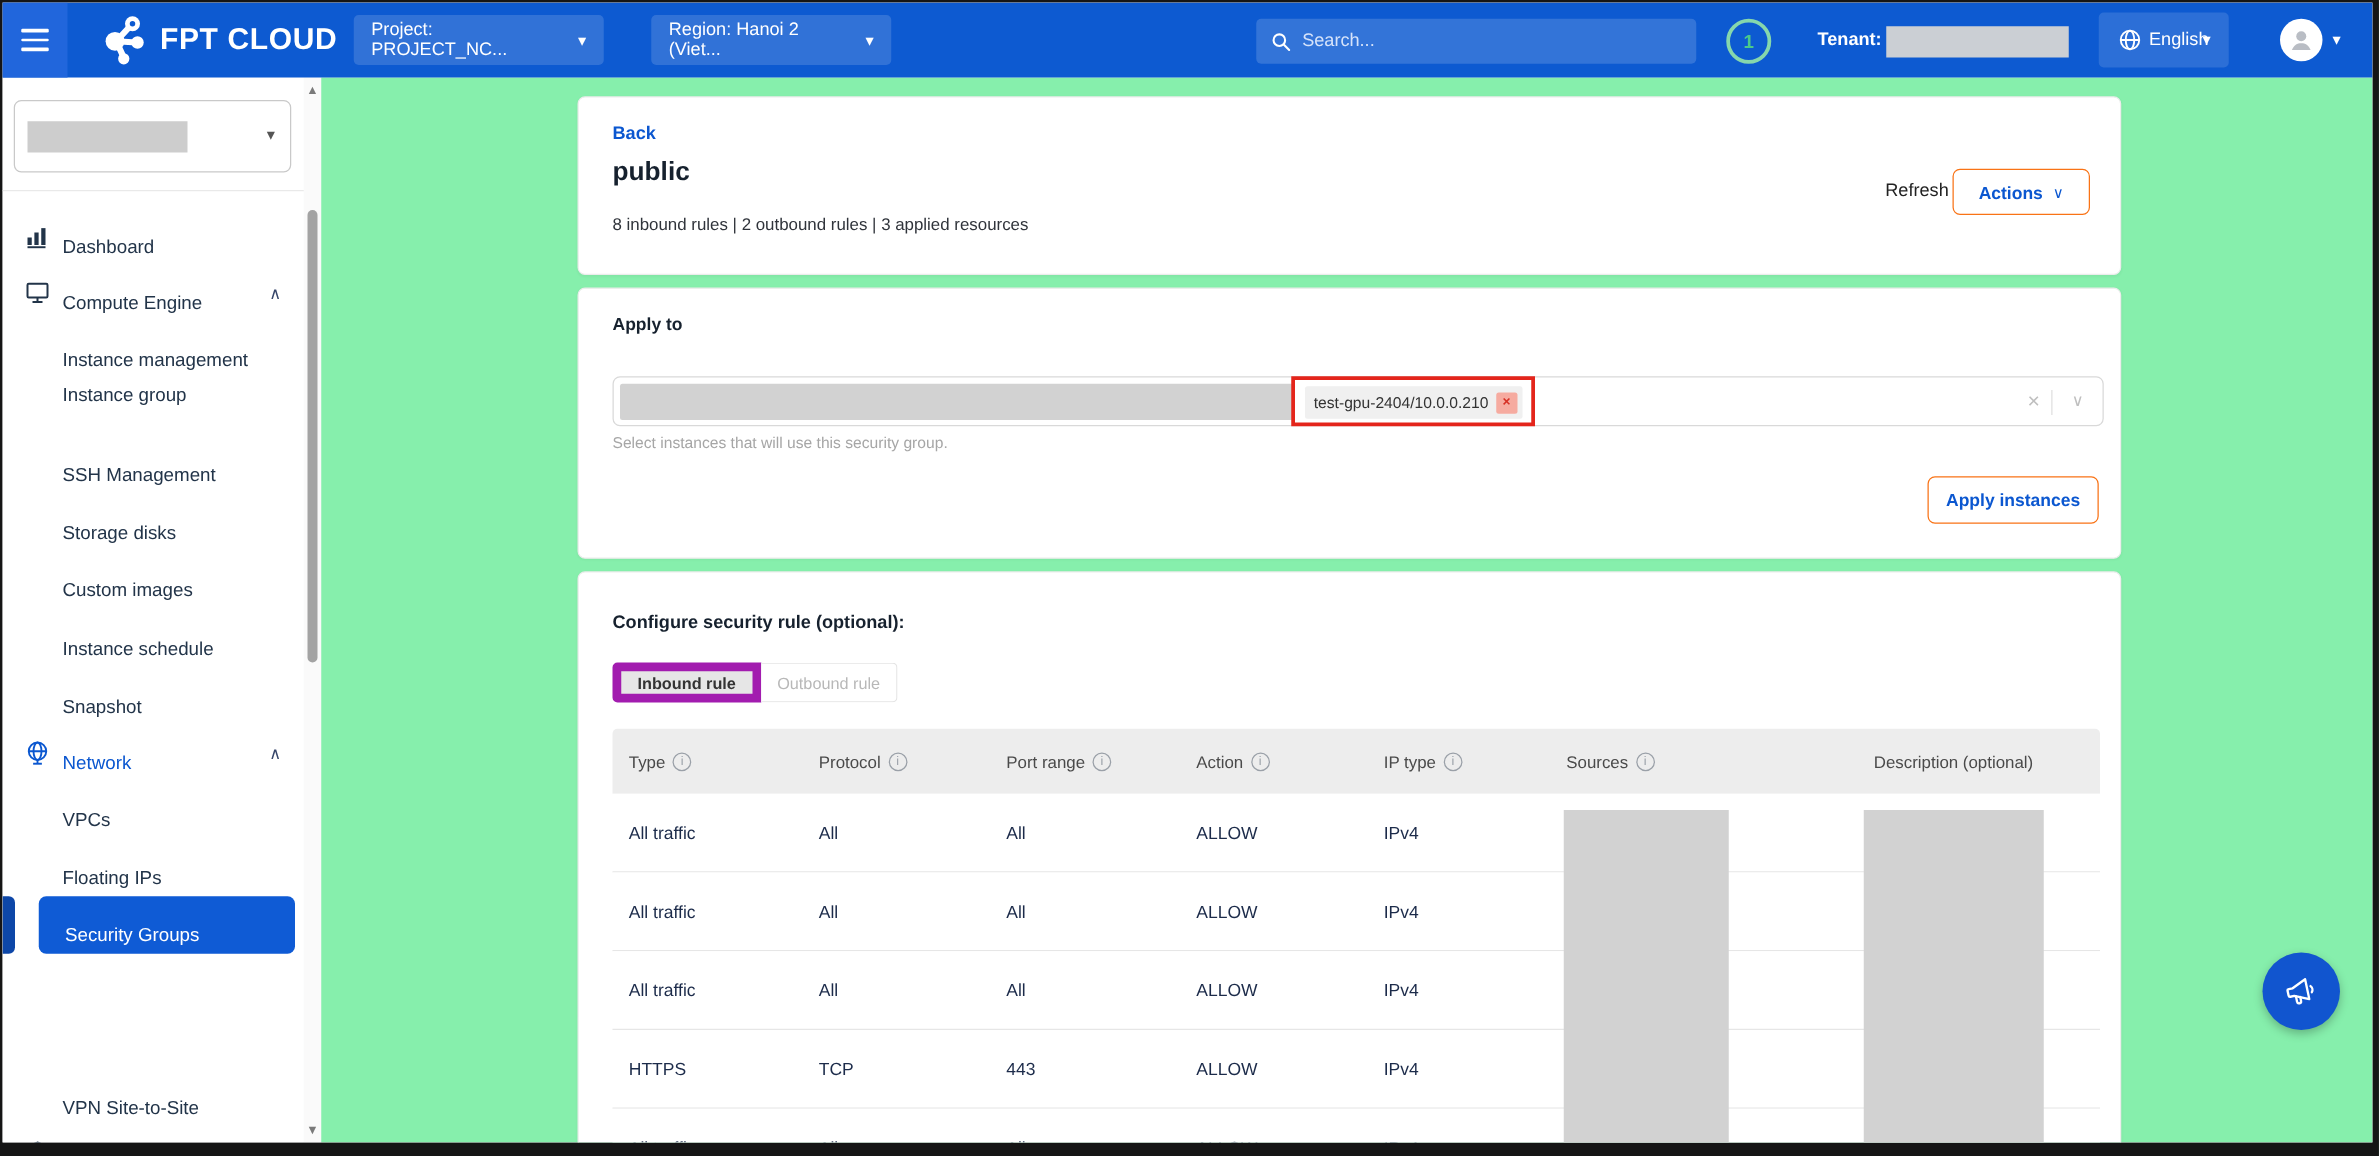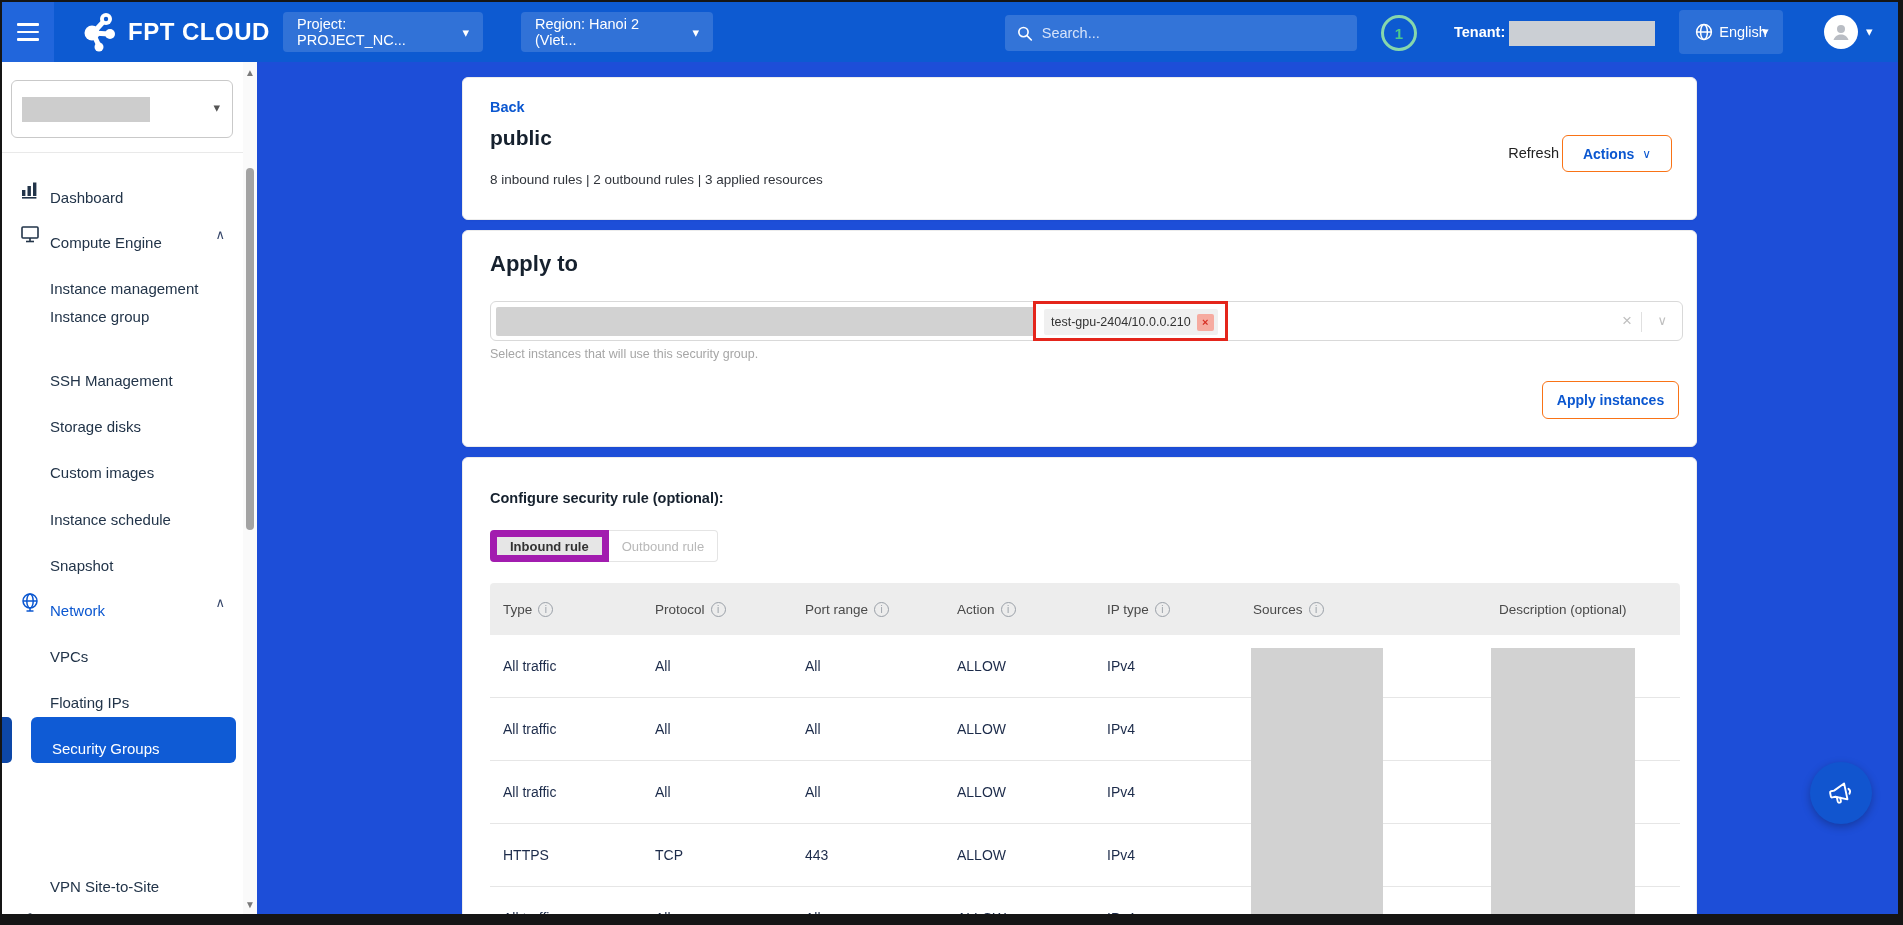--- a/index.html
+++ b/index.html
@@ -52,38 +52,38 @@
   .active-notch { position:absolute; left:0; width:10px; height:46px; background:#0d47a8; border-radius:0 5px 5px 0; }
   .side-item.selected { left:29px; width:205px; background:#0f5bd5; border-radius:6px; color:#fff; }
   .side-item.selected .s-label { left:21px; }
 
   
   .side-scroll { position:absolute; left:241px; top:60px; width:14px; height:852px; background:#fafafa; }
   .scroll-arrow { position:absolute; left:2px; width:10px; height:10px; color:#7a7a7a; font-size:10px; line-height:10px; text-align:center; cursor:pointer;}
   .scroll-thumb { position:absolute; left:3px; top:106px; width:8px; height:362px; background:#a3a3a3; border-radius:4px; cursor:pointer; }
 
   
-  .main { position:absolute; left:255px; top:60px; width:1641px; height:852px; background:#1d4ed8; overflow:hidden; }
+  .main { position:absolute; left:255px; top:60px; width:1641px; height:852px; background:#86efac; overflow:hidden; }
   .card { position:absolute; left:205px; width:1235px; background:#fff; border:1px solid #ececec;
           border-radius:6px; box-shadow:0 1px 2px rgba(0,0,0,.04); }
   .card1 { top:15px; height:143px; }
   .card2 { top:168px; height:217px; }
   .card3 { top:395px; height:560px; }
 
   .back-link { position:absolute; left:27px; top:21px; color:#0b57d0; font-size:14.5px; font-weight:bold; cursor:pointer; }
   .page-title { position:absolute; left:27px; top:48px; color:#16212e; font-size:21px; font-weight:bold; }
   .page-subtitle { position:absolute; left:27px; top:94px; color:#30343b; font-size:13.5px; }
   .refresh-link { position:absolute; right:137px; top:67px; color:#222; font-size:14.5px; cursor:pointer; }
   .btn-outline { background:#fff; border:1px solid #f97316; border-radius:6px; color:#0b57d0;
                  font-weight:bold; font-size:14px; display:flex; align-items:center; justify-content:center;
                  gap:8px; cursor:pointer; font-family:"Liberation Sans", sans-serif; }
   .actions-btn { position:absolute; right:24px; top:57px; width:110px; height:37px; }
   .actions-btn .chev { font-size:12px; font-weight:normal; }
 
-  .section-h1 { position:absolute; left:27px; top:20px; color:#16212e; font-size:22px; font-weight:bold; }
+  .section-h1 { position:absolute; left:27px; top:20px; color:#16212e; font-size:14px; font-weight:bold; }
   .tag-input { position:absolute; left:27px; top:70px; width:1193px; height:40px; border:1px solid #d9d9d9;
                border-radius:6px; background:#fff; }
   .input-redacted { position:absolute; left:5px; top:5px; width:540px; height:29px; background:#d2d2d2; border-radius:2px; }
   .tag-chip { position:absolute; left:553px; top:7px; height:26px; background:#f0f0f0; border-radius:2px;
               display:flex; align-items:center; padding:0 4px 0 7px; font-size:12.5px; color:#333; }
   .tag-x { margin-left:6px; width:17px; height:17px; background:#f6aba0; color:#d62f24; font-size:11px; font-weight:bold;
            display:flex; align-items:center; justify-content:center; border-radius:2px; cursor:pointer; }
   .red-annotation { position:absolute; left:542px; top:-1px; width:195px; height:40px; border:3px solid #e4251b;
                     pointer-events:none; z-index:3; }
   .input-clear { position:absolute; right:50px; top:10px; color:#bfbfbf; font-size:17px; line-height:18px; cursor:pointer; }

